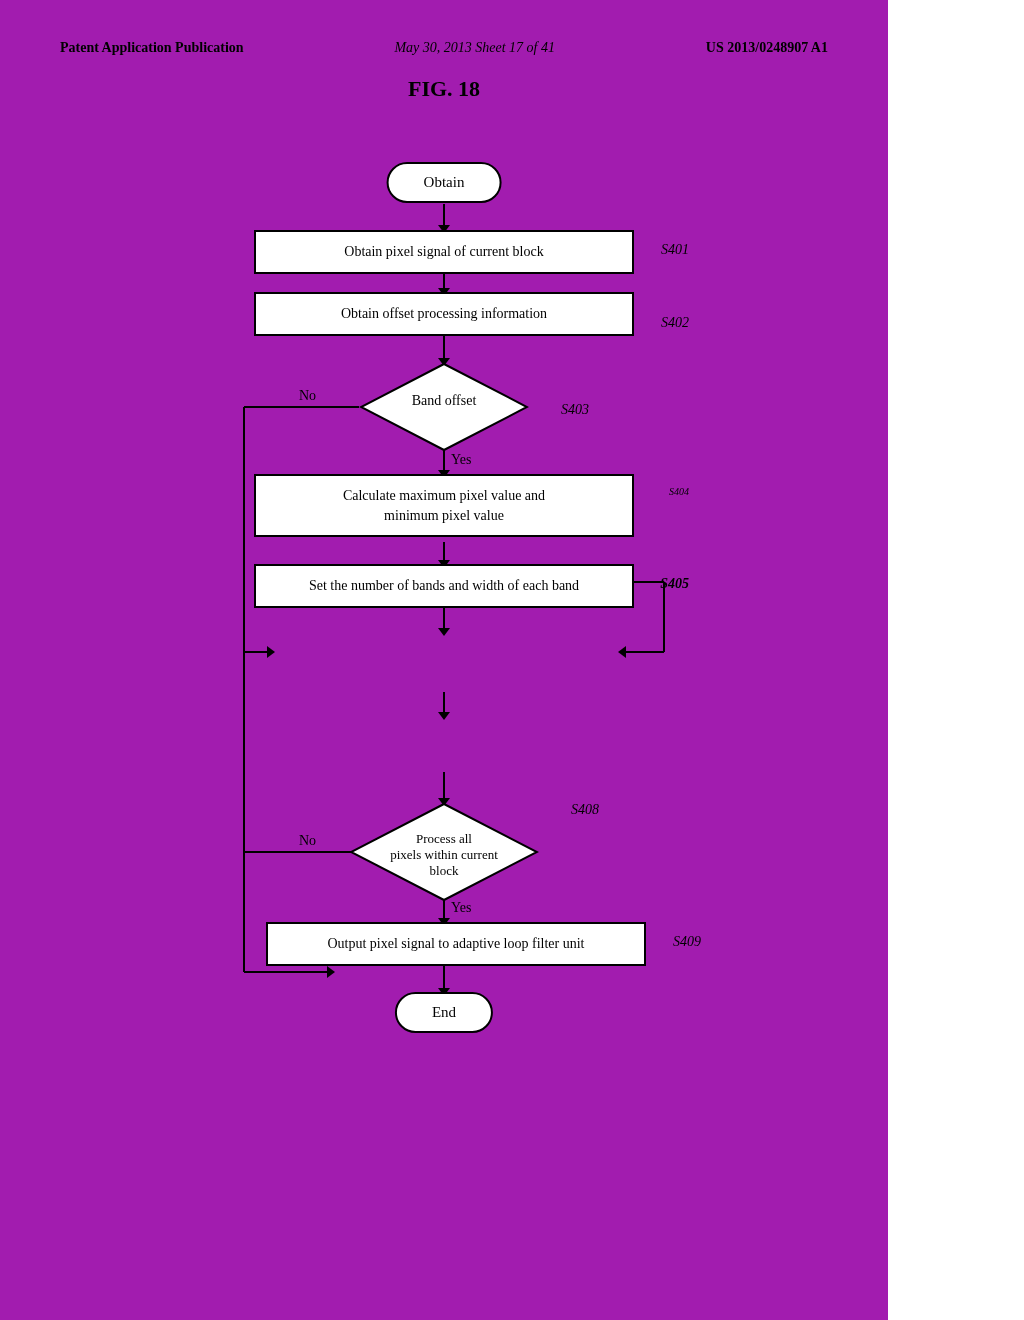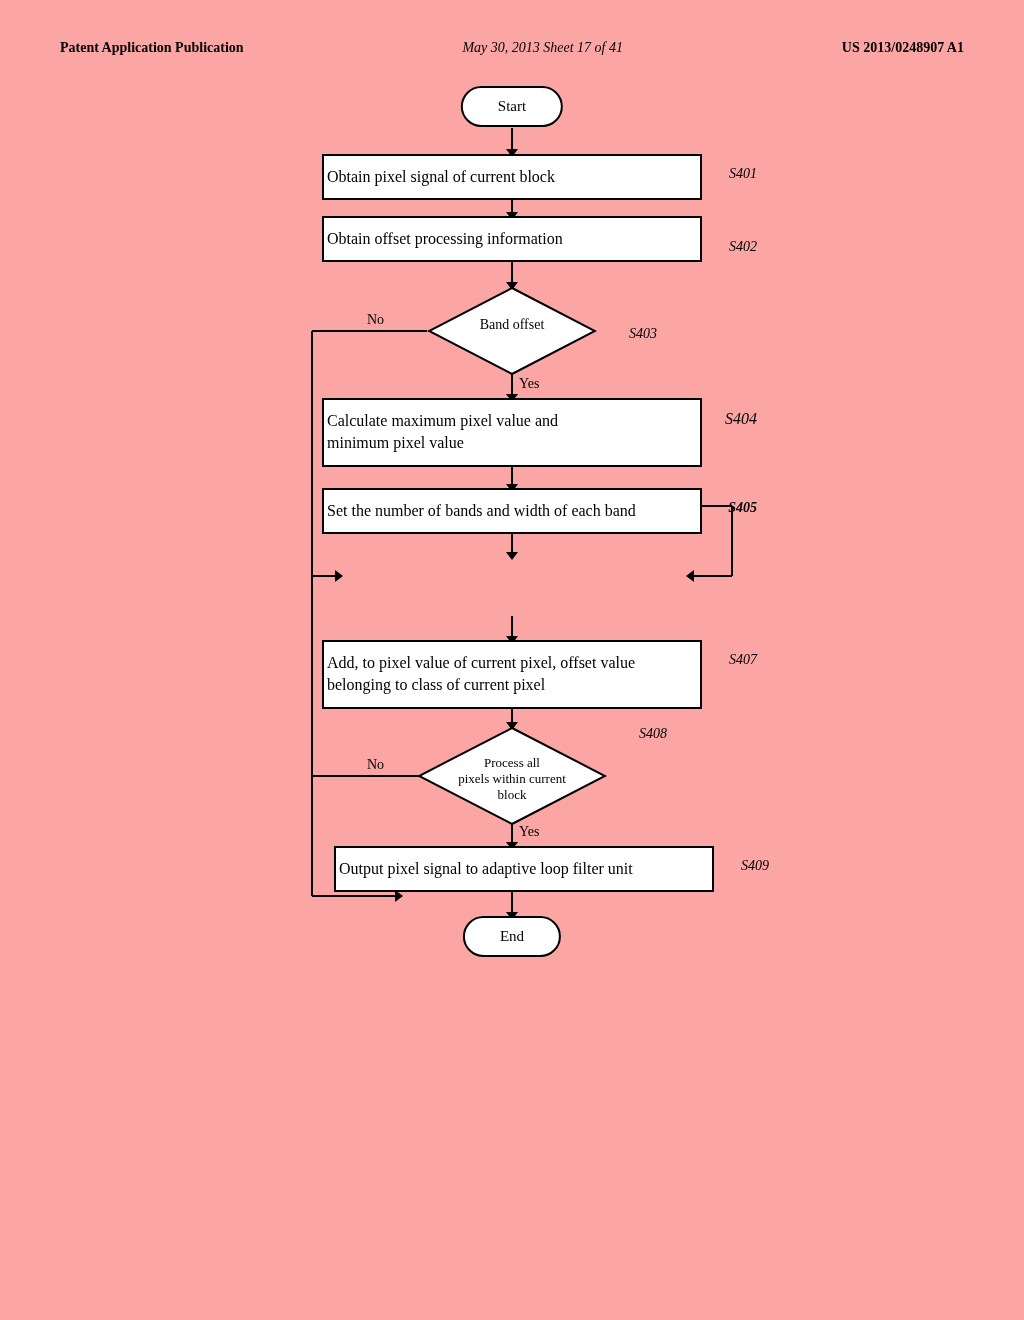--- a/index.html
+++ b/index.html
@@ -5,23 +5,23 @@
     * { box-sizing: border-box; margin: 0; padding: 0; }
     body {
       background: #fff;
       font-family: 'Times New Roman', Times, serif;
       width: 1024px;
       min-height: 1320px;
       position: relative;
     }
 
     .page {
-      width: 1024px;
+      width: 888px;
       min-height: 1320px;
-      background: #fca5a5;
+      background: #a21caf;
       padding: 40px 60px;
     }
 
     .header {
       display: flex;
       justify-content: space-between;
       align-items: center;
       margin-bottom: 10px;
       font-size: 14px;
     }
@@ -34,22 +34,23 @@
       text-align: center;
       font-size: 22px;
       font-weight: bold;
       margin: 20px 0 40px 0;
     }
 
     .rect-box {
       border: 2px solid #000;
       background: #fff;
       padding: 10px 3px;
-      font-size: 16px;
+      font-size: 14px;
       line-height: 1.4;
+      text-align: center;
     }
 
     .oval-box {
       border: 2px solid #000;
       border-radius: 40px;
       background: #fff;
       padding: 10px 35px;
       font-size: 15px;
       display: inline-block;
     }
@@ -58,20 +59,21 @@
 <body>
 
 <div class="page">
 
   <div class="header">
     <div class="header-left">Patent Application Publication</div>
     <div class="header-center">May 30, 2013  Sheet 17 of 41</div>
     <div class="header-right">US 2013/0248907 A1</div>
   </div>
 
+  <div class="figure-title">FIG. 18</div>
 
   <div style="position:relative; width:700px; margin:0 auto; height:1050px;">
 
     <svg width="700" height="1050" style="position:absolute;top:0;left:0;pointer-events:none;">
 
       <line x1="350" y1="62" x2="350" y2="85" stroke="#000" stroke-width="2"></line>
       <polygon points="344,83 356,83 350,91" fill="#000"></polygon>
 
       <line x1="350" y1="125" x2="350" y2="148" stroke="#000" stroke-width="2"></line>
       <polygon points="344,146 356,146 350,154" fill="#000"></polygon>
@@ -119,21 +121,21 @@
       <text x="205" y="258" font-family="Times New Roman" font-size="14">No</text>
 
       <text x="357" y="322" font-family="Times New Roman" font-size="14">Yes</text>
 
       <text x="205" y="703" font-family="Times New Roman" font-size="14">No</text>
 
       <text x="357" y="770" font-family="Times New Roman" font-size="14">Yes</text>
     </svg>
 
     <div style="position:absolute; left:50%; transform:translateX(-50%); top:20px; text-align:center;">
-      <div class="oval-box">Start</div>
+      <div class="oval-box">Obtain</div>
     </div>
 
     <div style="position:absolute; left:50%; transform:translateX(-50%); top:88px; width:380px;">
       <div class="rect-box">Obtain pixel signal of current block</div>
       <div style="position:absolute; right:-55px; top:12px; font-size:14px; font-style:italic;">S401</div>
     </div>
 
     <div style="position:absolute; left:50%; transform:translateX(-50%); top:150px; width:380px;">
       <div class="rect-box">Obtain offset processing information</div>
       <div style="position:absolute; right:-55px; top:23px; font-size:14px; font-style:italic;">S402</div>
@@ -143,34 +145,29 @@
       <svg width="170" height="90">
         <polygon points="85,2 168,45 85,88 2,45" fill="#fff" stroke="#000" stroke-width="2"></polygon>
         <text x="85" y="40" text-anchor="middle" font-family="Times New Roman" font-size="14" dominant-baseline="middle">Band offset</text>
       </svg>
       <div style="position:absolute; right:-60px; top:0px; font-size:14px; font-style:italic;margin-top:40px;">S403</div>
     </div>
 
     <div style="position:absolute; left:50%; transform:translateX(-50%); top:332px; width:380px;">
       <div class="rect-box" style="white-space:pre-line;">Calculate maximum pixel value and
 minimum pixel value</div>
-      <div style="position:absolute; right:-55px; top:12px; font-size:16px; font-style:italic;">S404</div>
+      <div style="position:absolute; right:-55px; top:12px; font-size:10px; font-style:italic;">S404</div>
     </div>
 
     <div style="position:absolute; left:50%; transform:translateX(-50%); top:422px; width:380px;">
       <div class="rect-box">Set the number of bands and width of each band</div>
       <div style="position:absolute; right:-55px; top:12px; font-size:14px; font-style:italic;font-weight:bold;">S405</div>
     </div>
 
 
-    <div style="position:absolute; left:50%; transform:translateX(-50%); top:574px; width:380px;">
-      <div class="rect-box" style="white-space:pre-line;">Add, to pixel value of current pixel, offset value
-belonging to class of current pixel</div>
-      <div style="position:absolute; right:-55px; top:12px; font-size:14px; font-style:italic;">S407</div>
-    </div>
 
     <div style="position:absolute; left:50%; transform:translateX(-50%); top:660px; width:190px; height:100px;">
       <svg width="190" height="100">
         <polygon points="95,2 188,50 95,98 2,50" fill="#fff" stroke="#000" stroke-width="2"></polygon>
         <text x="95" y="38" text-anchor="middle" font-family="Times New Roman" font-size="13" dominant-baseline="middle">Process all</text>
         <text x="95" y="54" text-anchor="middle" font-family="Times New Roman" font-size="13" dominant-baseline="middle">pixels within current</text>
         <text x="95" y="70" text-anchor="middle" font-family="Times New Roman" font-size="13" dominant-baseline="middle">block</text>
       </svg>
       <div style="position:absolute; right:-60px; top:0px; font-size:14px; font-style:italic;">S408</div>
     </div>

